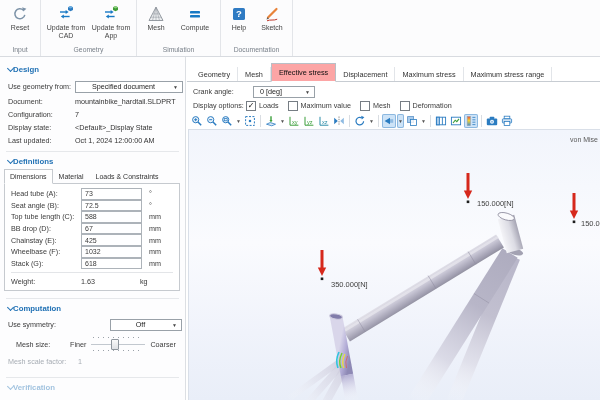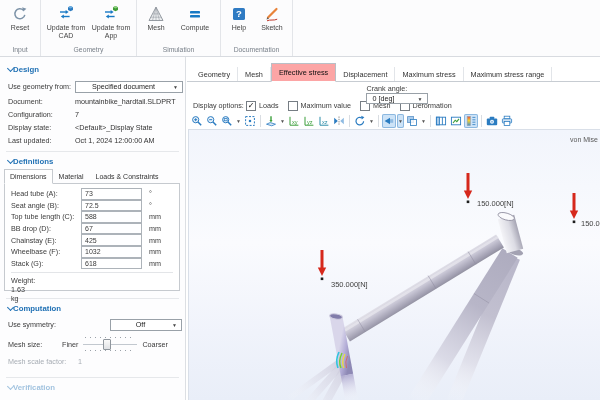--- a/index.html
+++ b/index.html
@@ -37,41 +37,41 @@
   .dtabs{display:flex;align-items:flex-end;height:14px;padding-left:4px;font-size:7px;position:relative;z-index:2;}
   .dtab{padding:0 5px;height:12px;display:flex;align-items:center;color:#333;border:1px solid transparent;}
   .dtab.active{background:#fff;border:1px solid #c6cacf;border-bottom:1px solid #fff;height:13px;margin-bottom:-1px;}
   .dpanel{margin:0 5px 0 4px;border:1px solid #c6cacf;background:#fff;padding:4px 0 3px 0;position:relative;z-index:1;}
   .drow{display:flex;align-items:center;height:11.6px;padding-left:6px;}
   .dlabel{width:70px;flex:none;}
   .dinput{width:56px;height:9.5px;border:1px solid #adb3b9;background:#fff;font-size:7px;
           display:flex;align-items:center;padding-left:3px;box-sizing:content-box;}
   .dunit{margin-left:7px;}
   .ddiv{height:1px;background:#e3e5e8;margin:3px 6px;}
-  .wrow{display:flex;align-items:flex-start;height:11px;padding-left:6px;flex-direction:column;}
+  .wrow{display:flex;align-items:center;height:11px;padding-left:6px;}
   .wval{width:59px;}
 
   .sliderwrap{display:flex;align-items:center;}
   .slider{position:relative;width:54px;height:14px;margin:0 5px;}
   .ticks{position:absolute;left:2px;right:2px;height:1.2px;
          background-image:repeating-linear-gradient(90deg,#9aa1a8 0 1px,transparent 1px 5px);}
   .ticks.top{top:0;}.ticks.bot{bottom:0;}
   .track{position:absolute;left:0;right:0;top:6.4px;height:1px;background:#c2c8cf;}
   .handle{position:absolute;left:20px;top:2px;width:6px;height:9px;background:linear-gradient(#fafafa,#dfe1e4);
           border:1px solid #8f969d;border-radius:1px;}
   .grayed{color:#a7adb4;}
   .faded{opacity:.42;}
 
   
   .main{position:absolute;left:187px;top:57px;right:0;bottom:0;background:#fff;padding-top:6px;box-sizing:border-box;}
   .mtabs{display:flex;align-items:flex-end;height:18px;border-bottom:1px solid #c7ccd2;padding-left:4px;font-size:7.3px;}
   .mtab{padding:0 7px;height:14px;display:flex;align-items:center;color:#333;border-right:1px solid #e2e5e9;}
   .mtab.active{background:#fca5a5;border:1px solid #b9bfc6;border-bottom:1px solid #fff;height:17px;
                margin-bottom:-1px;color:#0f0f0f;border-right:1px solid #b9bfc6;}
-  .crank-row{display:flex;align-items:center;height:15px;padding-left:6px;margin-top:2px;font-size:7.2px;flex-direction:column;}
+  .crank-row{display:flex;align-items:center;height:15px;padding-left:6px;margin-top:2px;font-size:7.2px;}
   .crank-label{width:60px;}
   .opts-row{display:flex;align-items:center;height:13px;padding-left:6px;font-size:7.2px;}
   .opts-label{width:53px;flex:none;}
   .cbitem{display:flex;align-items:center;margin-right:9px;}
   .cb{width:8px;height:8px;border:1px solid #767d84;background:#fff;margin-right:3px;display:flex;
       align-items:center;justify-content:center;font-size:8px;line-height:1;color:#111;flex:none;}
 
   .gtoolbar{display:flex;align-items:center;height:18px;padding-left:3px;gap:1px;}
   .gti{width:14px;height:14px;display:flex;align-items:center;justify-content:center;border-radius:2px;flex:none;}
   .gti svg{width:12px;height:12px;display:block;}
@@ -294,21 +294,21 @@
 
     <div class="frow" style="margin-top:2px;">
       <span class="flabel" style="width:62px;">Use symmetry:</span>
       <span class="sel" style="width:72px;margin-left:40px;">
         <span class="selval">Off</span>
         <span class="sel-caret">▼</span>
       </span>
     </div>
 
     <div class="frow sliderwrap" style="margin-top:5px;height:16px;">
-      <span style="width:54px;flex:none;">Mesh size:</span>
+      <span style="width:54px;flex:none;margin-left:8px;">Mesh size:</span>
       <span>Finer</span>
       <span class="slider">
         <span class="ticks top"></span>
         <span class="track"></span>
         <span class="handle"></span>
         <span class="ticks bot"></span>
       </span>
       <span>Coarser</span>
     </div>
 

